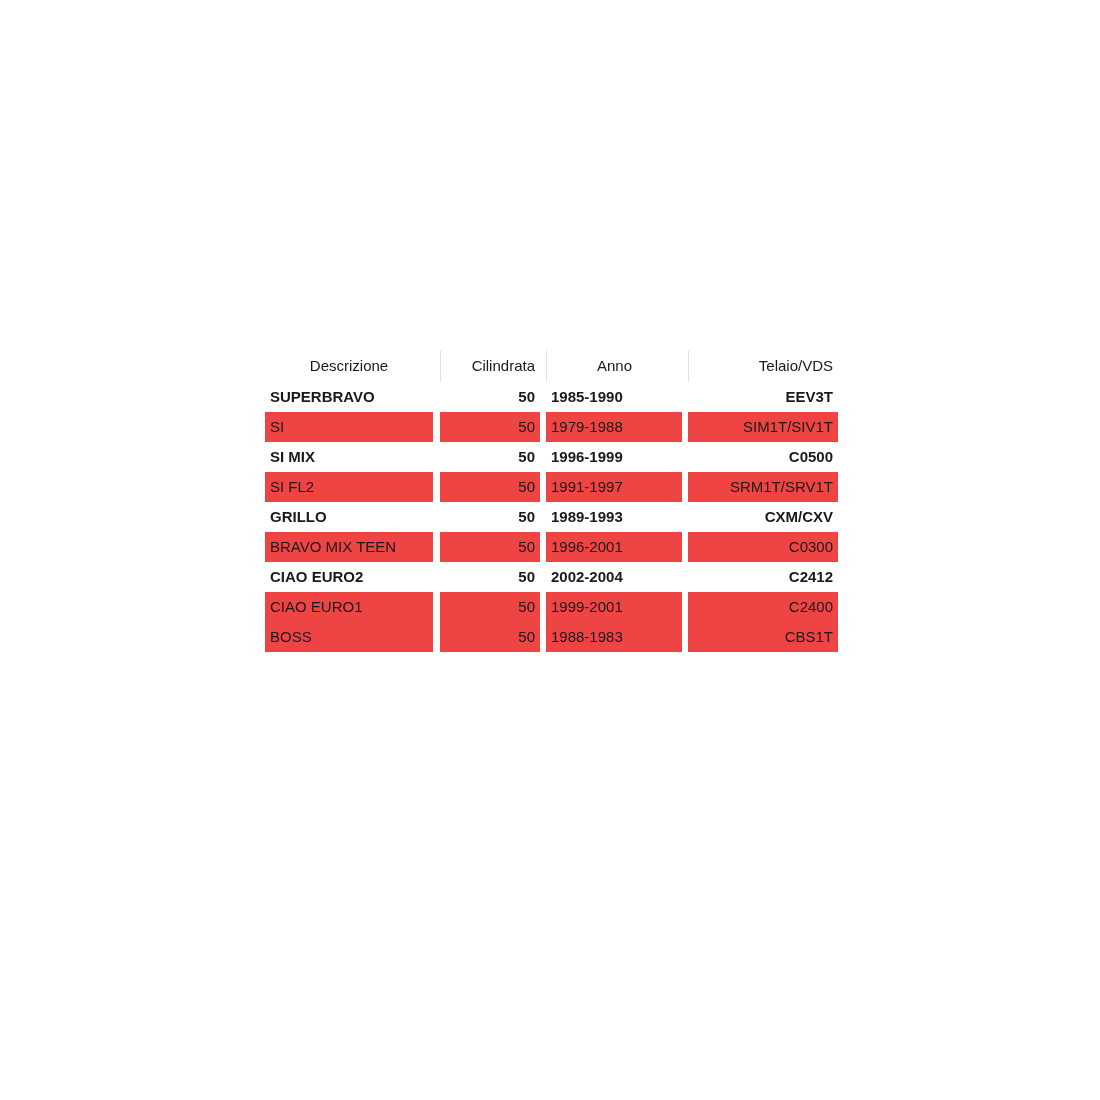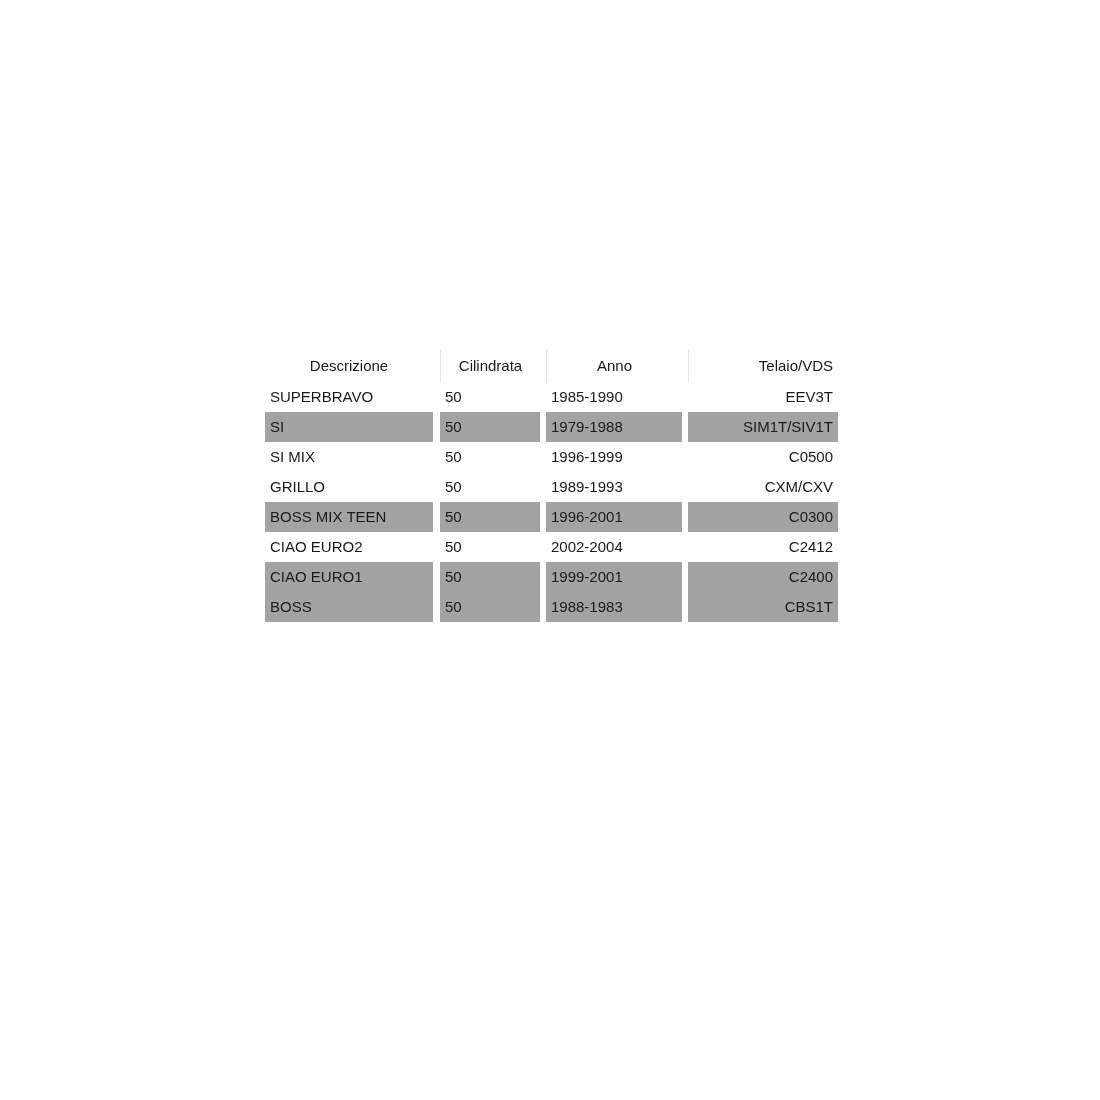--- a/index.html
+++ b/index.html
@@ -51,21 +51,21 @@
   
   .cellbox {
     height: 30px;
     line-height: 30px;
     box-sizing: border-box;
     padding-left: 5px;
     padding-right: 5px;
     overflow: hidden;
   }
   .c-desc-box   { width: 168px; }
-  .c-cil-box    { width: 100px; }
+  .c-cil-box    { width: 100px; text-align: right; }
   .c-anno-box   { width: 136px; }
   .c-telaio-box { width: 150px; text-align: right; }
 
   
   thead .cellbox {
     background: transparent;
     color: #1a1a1a;
   }
   thead th {
     height: 32px;
@@ -74,24 +74,25 @@
     height: 32px;
     line-height: 32px;
   }
   
   thead th.sep .cellbox {
     border-left: 1px solid #e2e2e2;
   }
 
   
   tbody tr.row-shaded .cellbox {
-    background: #a3a3a3;
+    background: #ef4444;
   }
   tbody tr.row-plain .cellbox {
     background: transparent;
+    font-weight: bold;
   }
 
   .num { font-variant-numeric: tabular-nums; }
 </style>
 </head>
 <body>
 
 <div id="vehicle-table-wrap">
   <table class="vehicle-table">
     <colgroup>
@@ -152,37 +153,51 @@
           <td>
             <div class="cellbox c-cil-box num">50</div>
           </td>
           <td>
             <div class="cellbox c-anno-box num">1996-1999</div>
           </td>
           <td>
             <div class="cellbox c-telaio-box">C0500</div>
           </td>
         </tr>
+        <tr class="row-shaded">
+          <td>
+            <div class="cellbox c-desc-box">SI FL2</div>
+          </td>
+          <td>
+            <div class="cellbox c-cil-box num">50</div>
+          </td>
+          <td>
+            <div class="cellbox c-anno-box num">1991-1997</div>
+          </td>
+          <td>
+            <div class="cellbox c-telaio-box">SRM1T/SRV1T</div>
+          </td>
+        </tr>
         <tr class="row-plain">
           <td>
             <div class="cellbox c-desc-box">GRILLO</div>
           </td>
           <td>
             <div class="cellbox c-cil-box num">50</div>
           </td>
           <td>
             <div class="cellbox c-anno-box num">1989-1993</div>
           </td>
           <td>
             <div class="cellbox c-telaio-box">CXM/CXV</div>
           </td>
         </tr>
         <tr class="row-shaded">
           <td>
-            <div class="cellbox c-desc-box">BOSS MIX TEEN</div>
+            <div class="cellbox c-desc-box">BRAVO MIX TEEN</div>
           </td>
           <td>
             <div class="cellbox c-cil-box num">50</div>
           </td>
           <td>
             <div class="cellbox c-anno-box num">1996-2001</div>
           </td>
           <td>
             <div class="cellbox c-telaio-box">C0300</div>
           </td>

